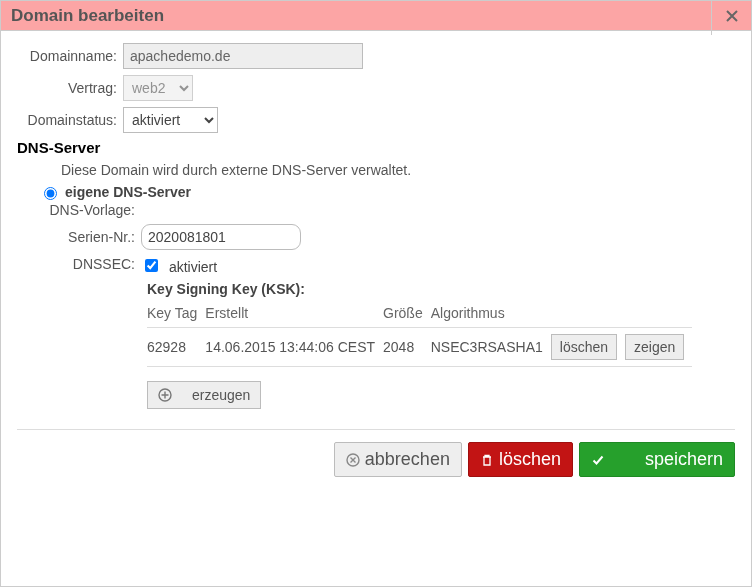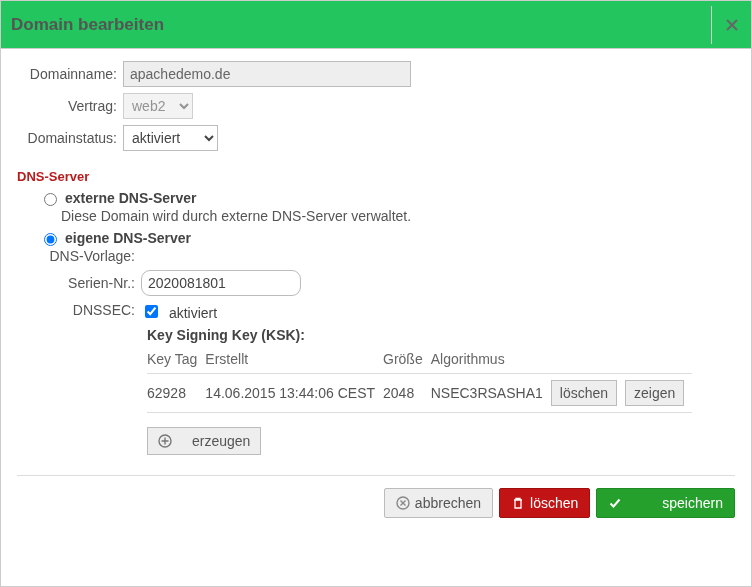--- a/index.html
+++ b/index.html
@@ -12,27 +12,27 @@
   }
   .dialog {
     width: 752px;
     height: 587px;
     border: 1px solid #ccc;
     background: #fff;
     display: flex;
     flex-direction: column;
   }
   .titlebar {
-    background: #22c55e;
+    background: #fca5a5;
     border-bottom: 1px solid #ccc;
     display: flex;
     align-items: center;
     justify-content: space-between;
     padding: 0 0 0 10px;
-    height: 48px;
+    height: 30px;
   }
   .titlebar h1 {
     font-size: 17px;
     font-weight: bold;
     margin: 0;
     color: #555;
   }
   .close-btn {
     width: 40px;
     height: 38px;
@@ -70,23 +70,23 @@
   }
   input[type=text][readonly], select[disabled] {
     background: #eee;
     color: #666;
   }
   select {
     padding: 3px 4px;
   }
   .section-heading {
     font-weight: bold;
-    color: #b91c1c;
-    margin: 18px 0 6px 0;
-    font-size: 13px;
+    color: #000000;
+    margin: 6px 0 6px 0;
+    font-size: 15px;
   }
   .radio-row {
     display: flex;
     align-items: center;
     margin: 4px 0 2px 22px;
     font-weight: bold;
     color: #444;
   }
   .radio-row input[type=radio] {
     margin-right: 8px;
@@ -154,21 +154,21 @@
   .footer {
     border-top: 1px solid #ddd;
     margin-top: 20px;
     padding-top: 12px;
     display: flex;
     justify-content: flex-end;
     gap: 6px;
   }
   .btn {
     font-family: inherit;
-    font-size: 14px;
+    font-size: 18px;
     padding: 6px 11px;
     border: 1px solid #bcbcbc;
     background: #eee;
     color: #555;
     cursor: pointer;
     display: inline-flex;
     align-items: center;
     gap: 5px;
     border-radius: 2px;
   }
@@ -203,43 +203,39 @@
       <svg class="icon" viewBox="0 0 14 14">
           <path d="M2 2 L12 12 M12 2 L2 12" stroke="#666" stroke-width="2" fill="none"></path>
         </svg>
     </div>
   </div>
 
   <div class="body">
 
     <div class="form-row">
       <div class="form-label">Domainname:</div>
-      <input type="text" readonly="" style="width: 288px;" value="apachedemo.de">
+      <input type="text" readonly="" style="width: 240px;" value="apachedemo.de">
     </div>
 
     <div class="form-row">
       <div class="form-label">Vertrag:</div>
       <select disabled="" style="width:70px">
         <option>web2</option>
       </select>
     </div>
 
     <div class="form-row">
       <div class="form-label">Domainstatus:</div>
       <select style="width:95px">
         <option>aktiviert</option>
       </select>
     </div>
 
     <div class="section-heading">DNS-Server</div>
 
-    <label class="radio-row">
-      <input type="radio" name="dnsmode" style="">
-      <span>externe DNS-Server</span>
-    </label>
     <div class="radio-desc">Diese Domain wird durch externe DNS-Server verwaltet.</div>
 
     <label class="radio-row">
       <input type="radio" name="dnsmode" checked="" style="">
       <span>eigene DNS-Server</span>
     </label>
 
     <div class="nested">
       <div class="form-row">
         <div class="form-label">DNS-Vorlage:</div>

